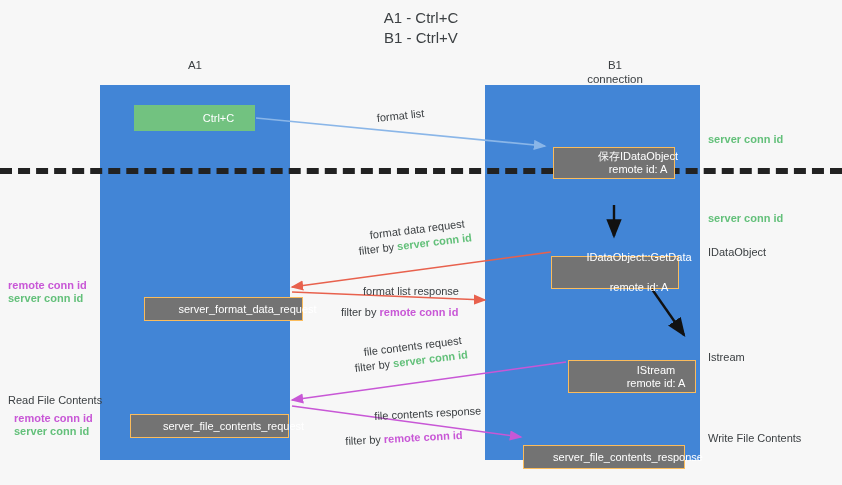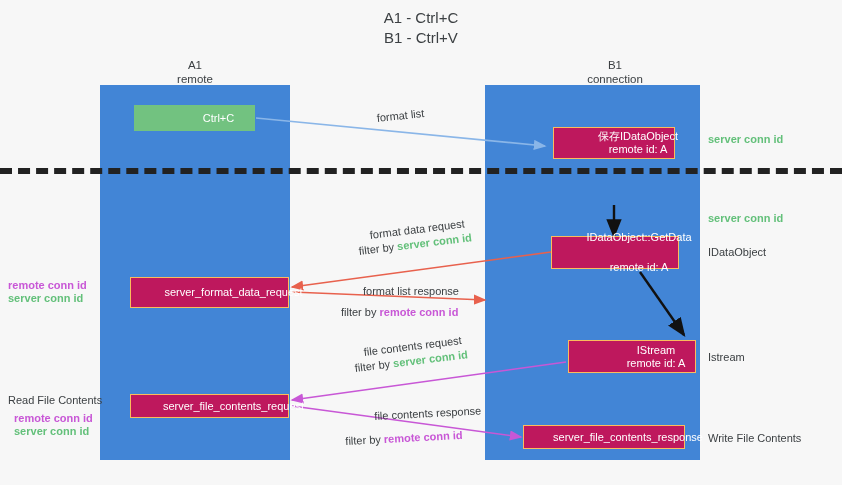--- a/index.html
+++ b/index.html
@@ -36,21 +36,21 @@
   
   .node{
     position:absolute;box-sizing:border-box;
     display:flex;flex-direction:column;align-items:center;justify-content:center;
     color:#ffffff;font-size:11px;line-height:13px;text-align:left;
     border:1px solid rgba(255,255,255,.55);
     padding-left:48px;
   }
   .node.green{background:#72c280;border-color:#72c280;}
   .node.orange{background:#fbb council;}
-  .node.orange{background:#be185d;border-color:#fbbc5c;}
+  .node.orange{background:#737373;border-color:#fbbc5c;margin-top:20px;}
   .node .ln{display:block;white-space:nowrap;}
 
   
   .txt{position:absolute;white-space:nowrap;font-size:11px;line-height:14px;}
   .txt.dark{color:#3c4043;}
   .txt.green{color:#63c07a;font-weight:bold;}
   .txt.magenta{color:#c857d6;font-weight:bold;}
   .mix{position:absolute;white-space:nowrap;font-size:11px;line-height:14px;color:#3c4043;}
   .mix b{font-weight:bold;}
   .mix .g{color:#63c07a;}
@@ -61,21 +61,20 @@
 
 <div id="stage">
 
   <div class="title">
     <div>A1 - Ctrl+C</div>
     <div>B1 - Ctrl+V</div>
   </div>
 
   <div class="lane-head" style="left:115px;top:58px;">
     <span class="l1">A1</span>
-    <span class="l2">remote</span>
   </div>
   <div class="lane-head" style="left:535px;top:58px;">
     <span class="l1">B1</span>
     <span class="l2">connection</span>
   </div>
 
   <div class="lane" style="left:100px;top:85px;width:190px;height:375px;"></div>
   <div class="lane" style="left:485px;top:85px;width:215px;height:375px;"></div>
 
   <svg id="wires">
@@ -119,21 +118,21 @@
     <span class="ln">保存IDataObject</span>
     <span class="ln">remote id: A</span>
   </div>
 
 
   <div class="node orange" style="left:551px;top:236px;width:128px;height:33px;gap:17px;">
     <span class="ln">IDataObject::GetData</span>
     <span class="ln">remote id: A</span>
   </div>
 
-  <div class="node orange" style="left:130px;top:277px;width:159px;height:31px;">
+  <div class="node orange" style="left:144px;top:277px;width:159px;height:24px;">
     <span class="ln">server_format_data_request</span>
   </div>
 
 
   <div class="node orange" style="left:568px;top:340px;width:128px;height:33px;">
     <span class="ln">IStream</span>
     <span class="ln">remote id: A</span>
   </div>
 
   <div class="node orange" style="left:130px;top:394px;width:159px;height:24px;">

